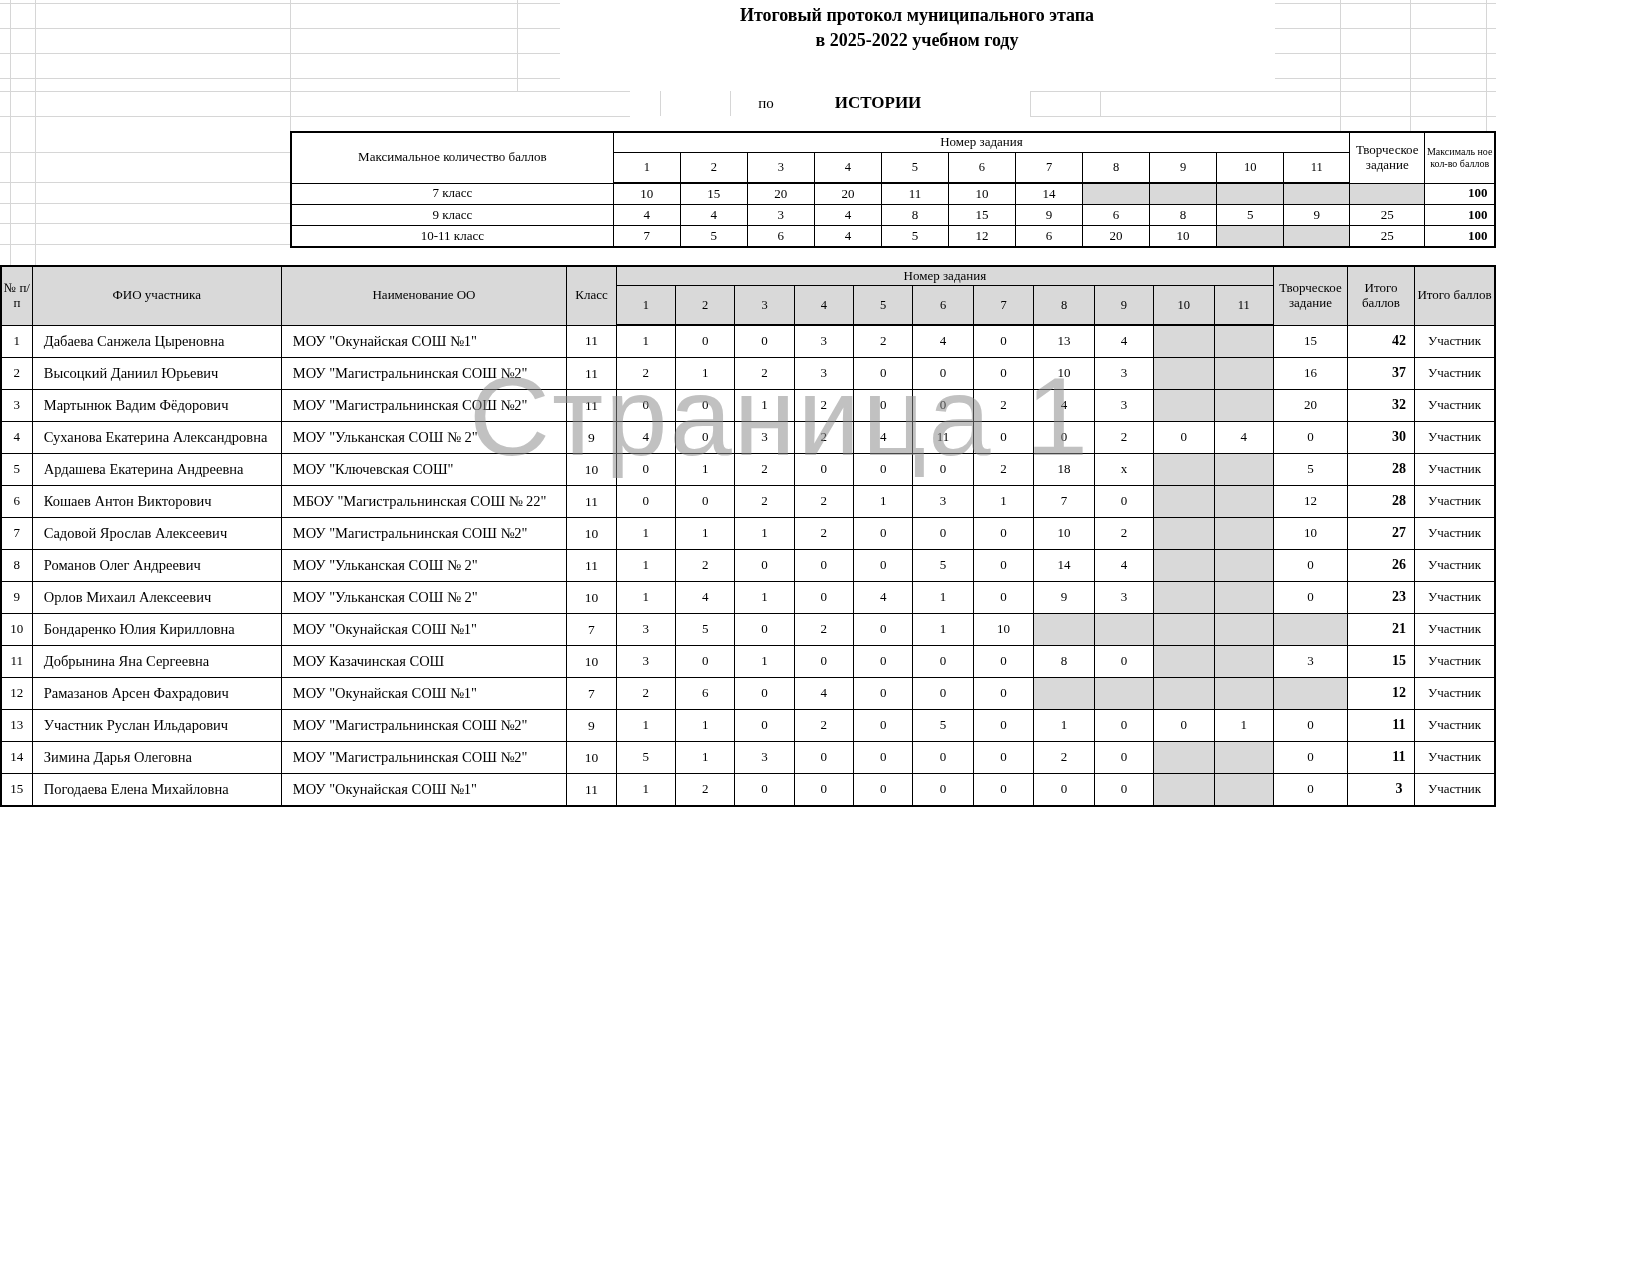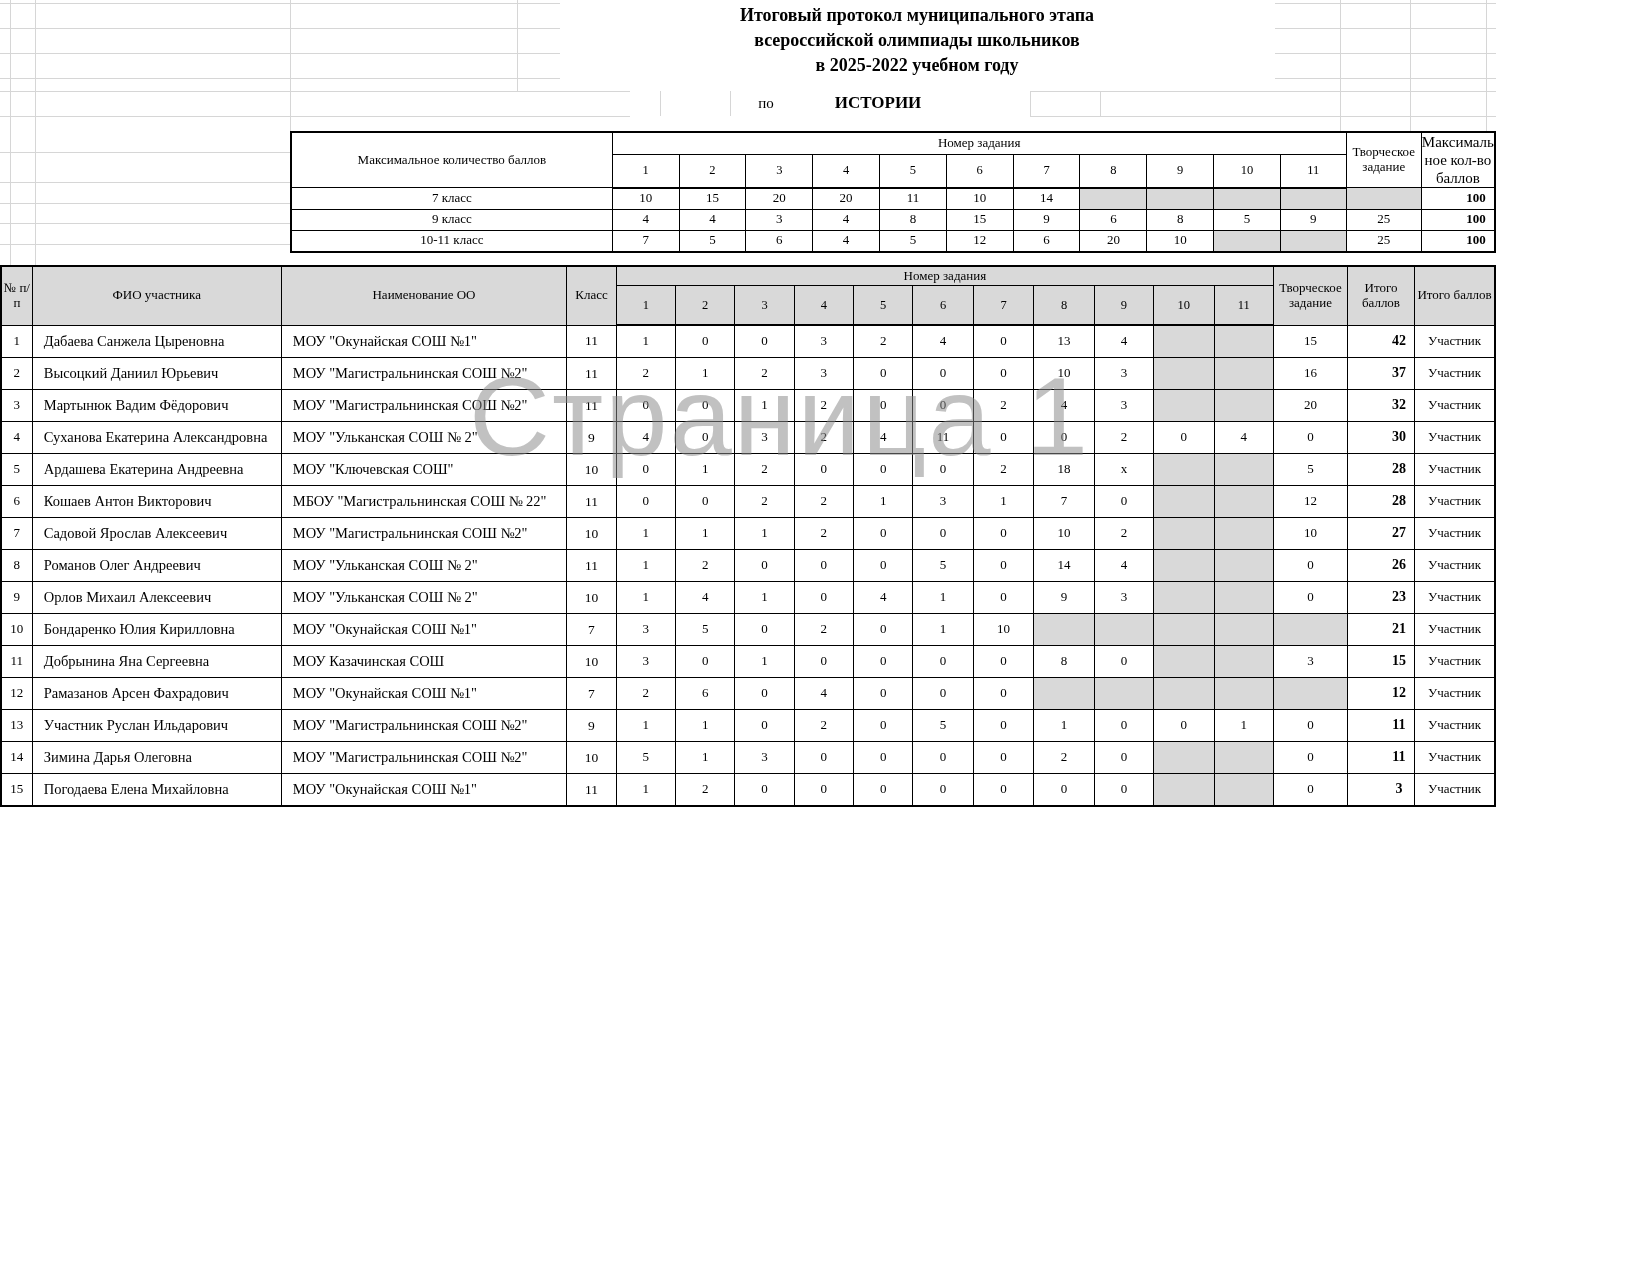--- a/index.html
+++ b/index.html
@@ -17,21 +17,21 @@
   
   table{border-collapse:collapse;table-layout:fixed;position:absolute;background:#fff;}
   td{border:1px solid #000;padding:0;text-align:center;vertical-align:middle;overflow:hidden;
      font-size:13px;line-height:1.15;}
   #max-table{left:290px;top:131px;border:2px solid #000;}
   #max-table .h1 td{height:19px;}
   #max-table .h2 td{height:29px;border-bottom:2px solid #000;font-size:12.5px;}
   #max-table tbody td{height:20px;font-size:13px;}
   #max-table .corner{font-size:13px;}
   .creative-hdr{font-size:13px;}
-  .max-hdr{font-size:15px;line-height:1.2;}
+  .max-hdr{font-size:10px;line-height:1.2;}
   #res-table{left:0px;top:265px;border:2px solid #000;}
   #res-table .hd{background:var(--hdr,#d9d9d9);}
   #res-table .h1 td{height:18px;}
   #res-table .h2 td{height:38px;border-bottom:2px solid #000;font-size:12.5px;}
   #res-table tbody td{height:31px;}
   td.na{background:var(--na,#d9d9d9);}
   td.left{text-align:left;padding-left:11px;white-space:nowrap;font-size:14.5px;}
   td.b{font-weight:bold;font-size:14px;padding-left:36px;}
   td.status{font-weight:normal;font-size:13px;}
   td.grade{font-size:13.5px;}
@@ -74,21 +74,20 @@
       <div class="gl" style="left: 1030px; top: 91px; width: 1px; height: 25px;"></div>
       <div class="gl" style="left: 1100px; top: 91px; width: 1px; height: 25px;"></div>
       <div class="gl" style="left: 1340px; top: 0px; width: 1px; height: 131px;"></div>
       <div class="gl" style="left: 1410px; top: 0px; width: 1px; height: 131px;"></div>
       <div class="gl" style="left: 1486px; top: 0px; width: 1px; height: 131px;"></div>
       <div class="gl" style="left: 1557px; top: 0px; width: 1px; height: 131px;"></div>
     </div>
 
   <div class="title">
     <div>Итоговый  протокол муниципального этапа</div>
-    <div>всероссийской олимпиады школьников</div>
     <div>в 2025-2022 учебном году</div>
   </div>
   <div class="po">по</div>
   <div class="subject">ИСТОРИИ</div>
 
   <table id="max-table">
     <colgroup>
       <col style="width:340px">
       <col style="width:71px">
         <col style="width:71px">

